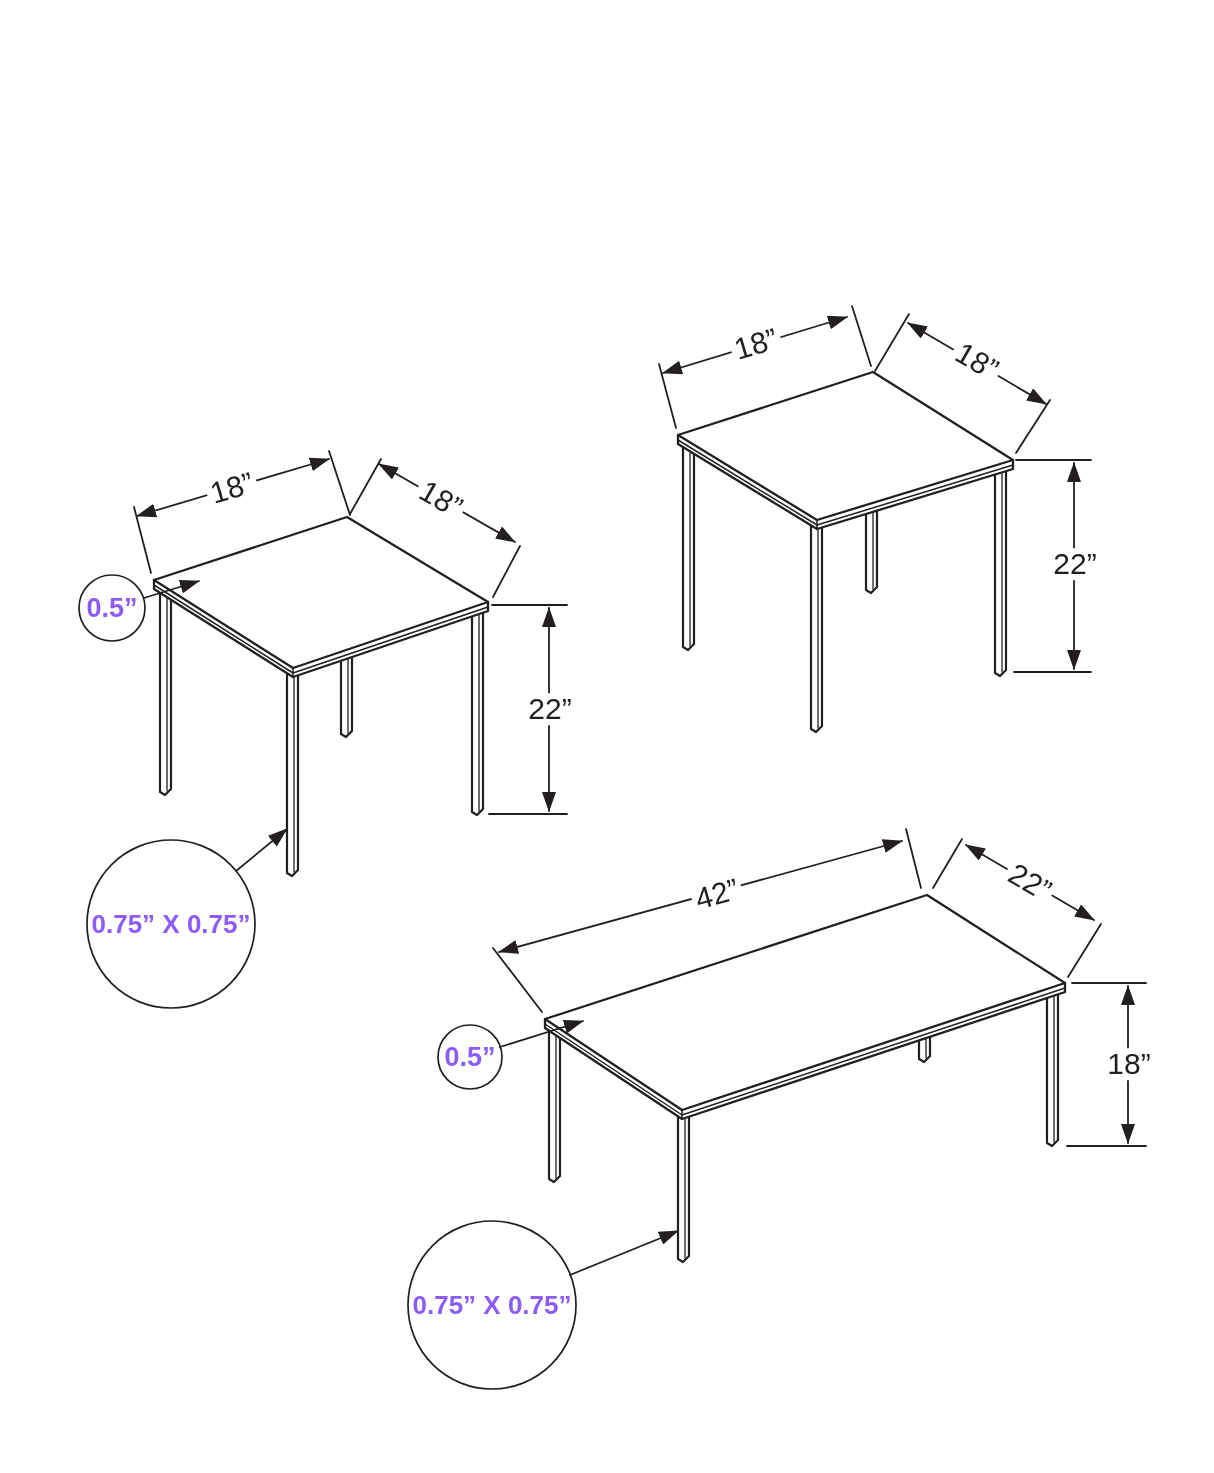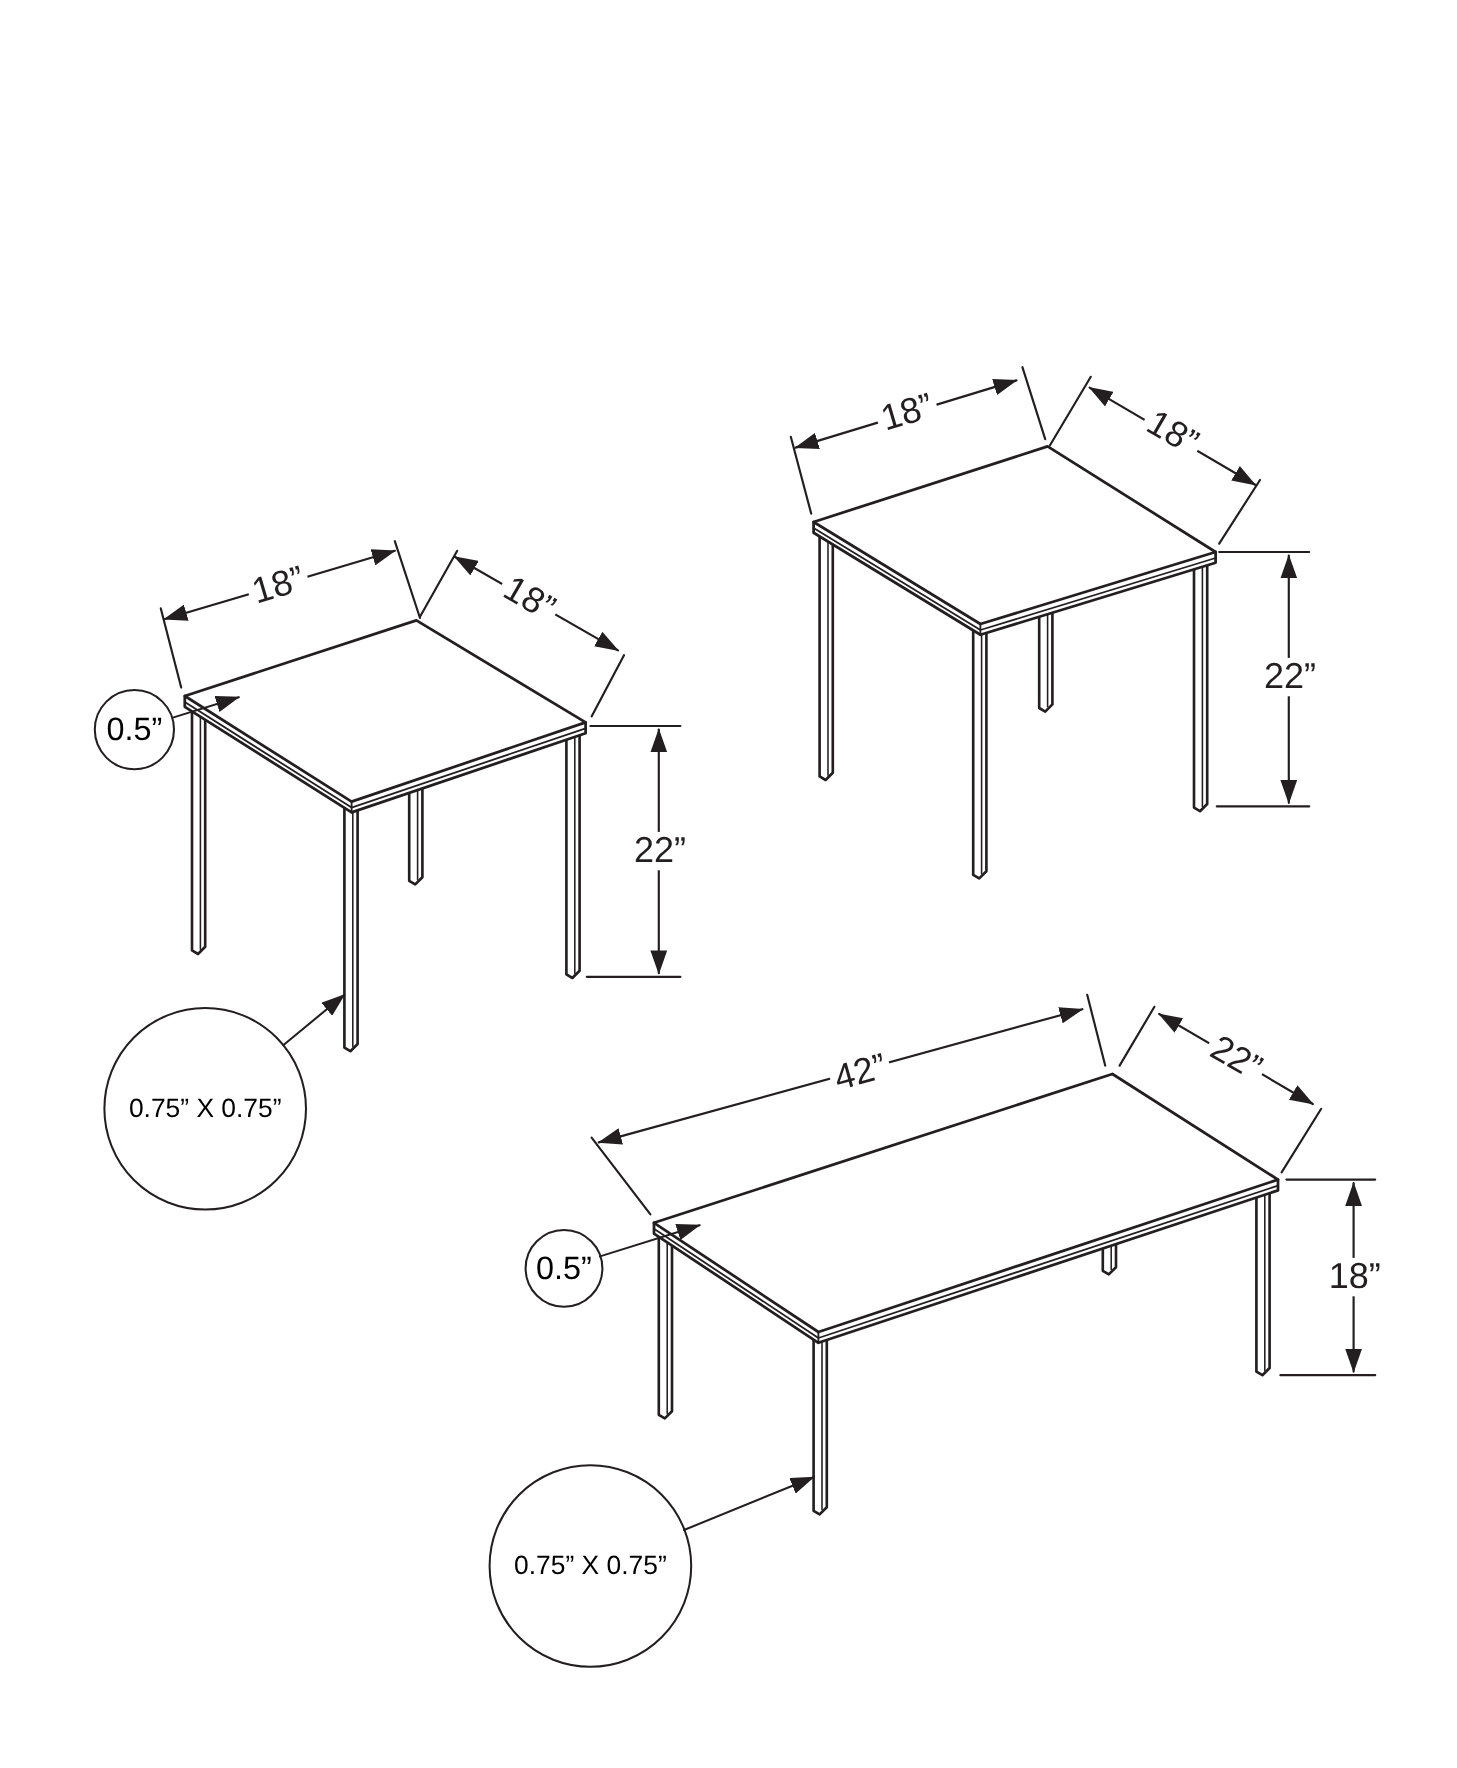--- a/index.html
+++ b/index.html
@@ -20,26 +20,27 @@
     background:#ffffff;
     padding:0 4px;
     white-space:nowrap;
     line-height:1.05;
     letter-spacing:0px;
   }
   .circle-label{
     position:absolute;
     transform:translate(-50%,-50%);
     font-size:27px;
-    color:#000000;
+    color:#8b5cf6;
     background:transparent;
     white-space:nowrap;
     line-height:1;
+    font-weight:bold;
   }
-  .circle-label.big{font-size:22px;}
+  .circle-label.big{font-size:26px;}
 </style>
 </head>
 <body>
 
 <div class="canvas">
 
   <svg class="lineart" width="1214" height="1473" viewBox="0 0 1214 1473" fill="none" stroke="#231f20" stroke-linejoin="round" stroke-linecap="round">
     <defs>
       <marker id="ae" markerWidth="20" markerHeight="14" refX="19" refY="7" orient="auto" markerUnits="userSpaceOnUse">
         <path d="M0,0 L20,7 L0,14 Z" fill="#231f20" stroke="none"></path>

